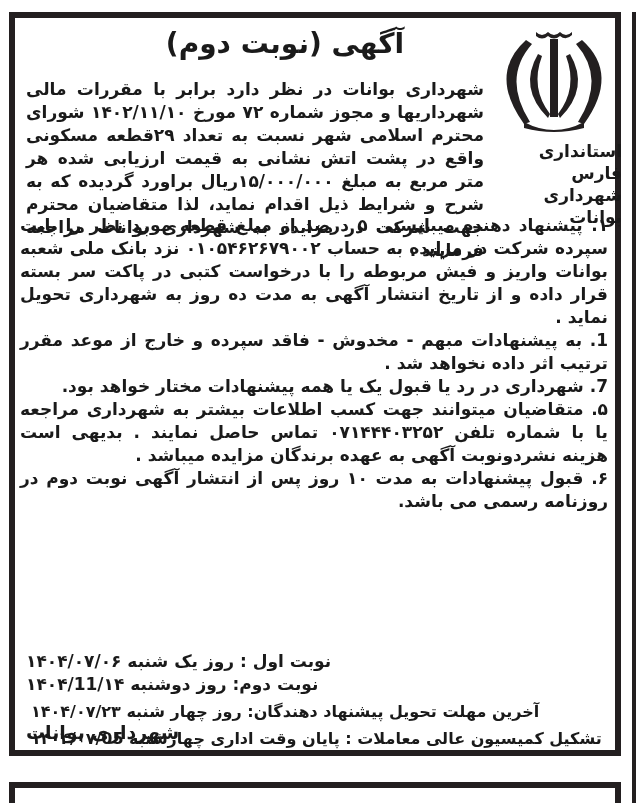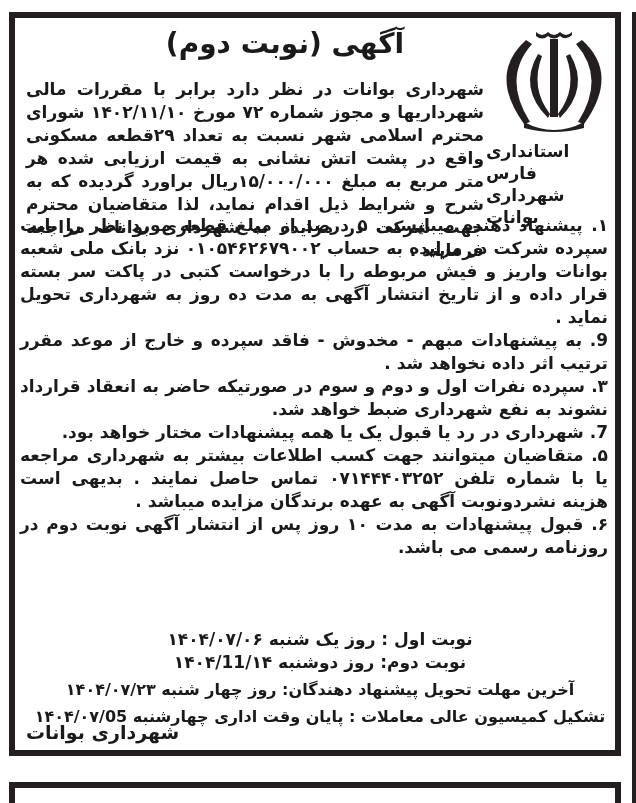--- a/index.html
+++ b/index.html
@@ -11,30 +11,30 @@
     .right-edge { position: absolute; left: 632px; top: 12px; width: 6px; height: 791px; background: #231f20; }
     .next-box-top { position: absolute; left: 9px; top: 782px; width: 612px; height: 21px; border: 6px solid #231f20; border-bottom: none; box-sizing: border-box; }
     .watermark {
       position: absolute; left: 20px; top: 300px; width: 600px; height: 200px; pointer-events: none;
       color: #d9d9d9; font-family: "DejaVu Sans", sans-serif; font-weight: bold; font-size: 150px; line-height: 150px;
       opacity: 0.55; direction: ltr; white-space: nowrap; overflow: hidden;
     }
     .watermark .wm-shield { display: inline-block; width: 110px; height: 140px; border: 22px solid #d9d9d9; border-radius: 50% 50% 50% 50% / 40% 40% 60% 60%; box-sizing: border-box; vertical-align: top; margin-right: 6px; }
     .watermark .wm-sub { position: absolute; left: 120px; top: 140px; font-size: 40px; font-weight: normal; letter-spacing: 18px; }
     .emblem { position: absolute; left: 484px; top: 26px; width: 140px; height: 110px; }
-    .org-block { position: absolute; left: 486px; top: 140px; width: 136px; text-align: left; direction: rtl; font-weight: bold; font-size: 17px; line-height: 22px; }
+    .org-block { position: absolute; left: 486px; top: 140px; width: 136px; text-align: right; direction: rtl; font-weight: bold; font-size: 17px; line-height: 22px; }
     .title { position: absolute; left: 110px; top: 22px; width: 350px; text-align: center; direction: rtl; font-weight: bold; font-size: 28px; line-height: 44px; }
     .body-text {
       position: absolute; left: 26px; top: 76px; width: 458px; direction: rtl; text-align: justify; text-align-last: right;
       font-size: 17px; line-height: 23px; font-weight: bold;
     }
     .body-text.wide { left: 20px; width: 588px; }
     .para { margin: 0; }
     .strong { font-weight: 900; }
-    .dates { position: absolute; left: 26px; top: 628px; width: 588px; direction: rtl; text-align: center; }
+    .dates { position: absolute; left: 26px; top: 650px; width: 588px; direction: rtl; text-align: left; }
     .date-line-big { font-weight: bold; font-size: 17px; line-height: 23px; margin: 0; }
     .date-line { font-size: 16px; line-height: 22px; margin: 5px; font-weight: bold; }
     .signature { position: absolute; left: 26px; top: 718px; width: 588px; direction: rtl; text-align: left; font-weight: 900; font-size: 19px; line-height: 28px; }
   </style>
 </head>
 <body>
 
 <div class="watermark">
   <span class="wm-shield"></span><span>ArtaTender</span>
   <div class="wm-sub">آرتا مناقصه</div>
@@ -71,22 +71,21 @@
 </div>
 
 <div class="title">آگهی (نوبت دوم)</div>
 
 <div class="body-text" style="top:78px; height:132px;">
   <p class="para"><span class="strong">شهرداری بوانات در نظر دارد</span><span> برابر با مقررات مالی شهرداریها و مجوز شماره ۷۲ مورخ ۱۴۰۲/۱۱/۱۰ شورای محترم اسلامی شهر نسبت به تعداد ۲۹قطعه مسکونی واقع در پشت اتش نشانی به قیمت ارزیابی شده هر متر مربع به مبلغ ۱۵/۰۰۰/۰۰۰ریال براورد گردیده که به شرح و شرایط ذیل اقدام نماید، لذا متقاضیان محترم جهت شرکت در مزایده به شهرداری بوانات مراجعه فرمایند .</span></p>
 </div>
 
 <div class="body-text wide" style="top:214px;">
   <p class="para">۱. پیشنهاد دهنده میبایستی ۵ درصد از مبلغ قطعه مورد نظر را بابت سپرده شرکت در مزایده به حساب ۰۱۰۵۴۶۲۶۷۹۰۰۲ نزد بانک ملی شعبه بوانات واریز و فیش مربوطه را با درخواست کتبی در پاکت سر بسته قرار داده و از تاریخ انتشار آگهی به مدت ده روز به شهرداری تحویل نماید .</p>
-  <p class="para">9. به پیشنهادات مبهم - مخدوش - فاقد سپرده و خارج از موعد مقرر ترتیب اثر داده نخواهد شد .</p>
-  <p class="para">۳. سپرده نفرات اول و دوم و سوم در صورتیکه حاضر به انعقاد قرارداد نشوند به نفع شهرداری ضبط خواهد شد.</p>
+  <p class="para">1. به پیشنهادات مبهم - مخدوش - فاقد سپرده و خارج از موعد مقرر ترتیب اثر داده نخواهد شد .</p>
   <p class="para">7. شهرداری در رد یا قبول یک یا همه پیشنهادات مختار خواهد بود.</p>
   <p class="para">۵. متقاضیان میتوانند جهت کسب اطلاعات بیشتر به شهرداری مراجعه یا با شماره تلفن ۰۷۱۴۴۴۰۳۲۵۲ تماس حاصل نمایند . بدیهی است هزینه نشردونوبت آگهی به عهده برندگان مزایده میباشد .</p>
   <p class="para">۶. قبول پیشنهادات به مدت ۱۰ روز پس از انتشار آگهی نوبت دوم در روزنامه رسمی می باشد.</p>
 </div>
 
 <div class="dates">
   <p class="date-line-big">نوبت اول : روز یک شنبه ۱۴۰۴/۰۷/۰۶</p>
   <p class="date-line-big">نوبت دوم: روز دوشنبه ۱۴۰۴/11/۱۴</p>
   <p class="date-line">آخرین مهلت تحویل پیشنهاد دهندگان: روز چهار شنبه ۱۴۰۴/۰۷/۲۳</p>
   <p class="date-line">تشکیل کمیسیون عالی معاملات : پایان وقت اداری چهارشنبه ۱۴۰۴/۰۷/05</p>

